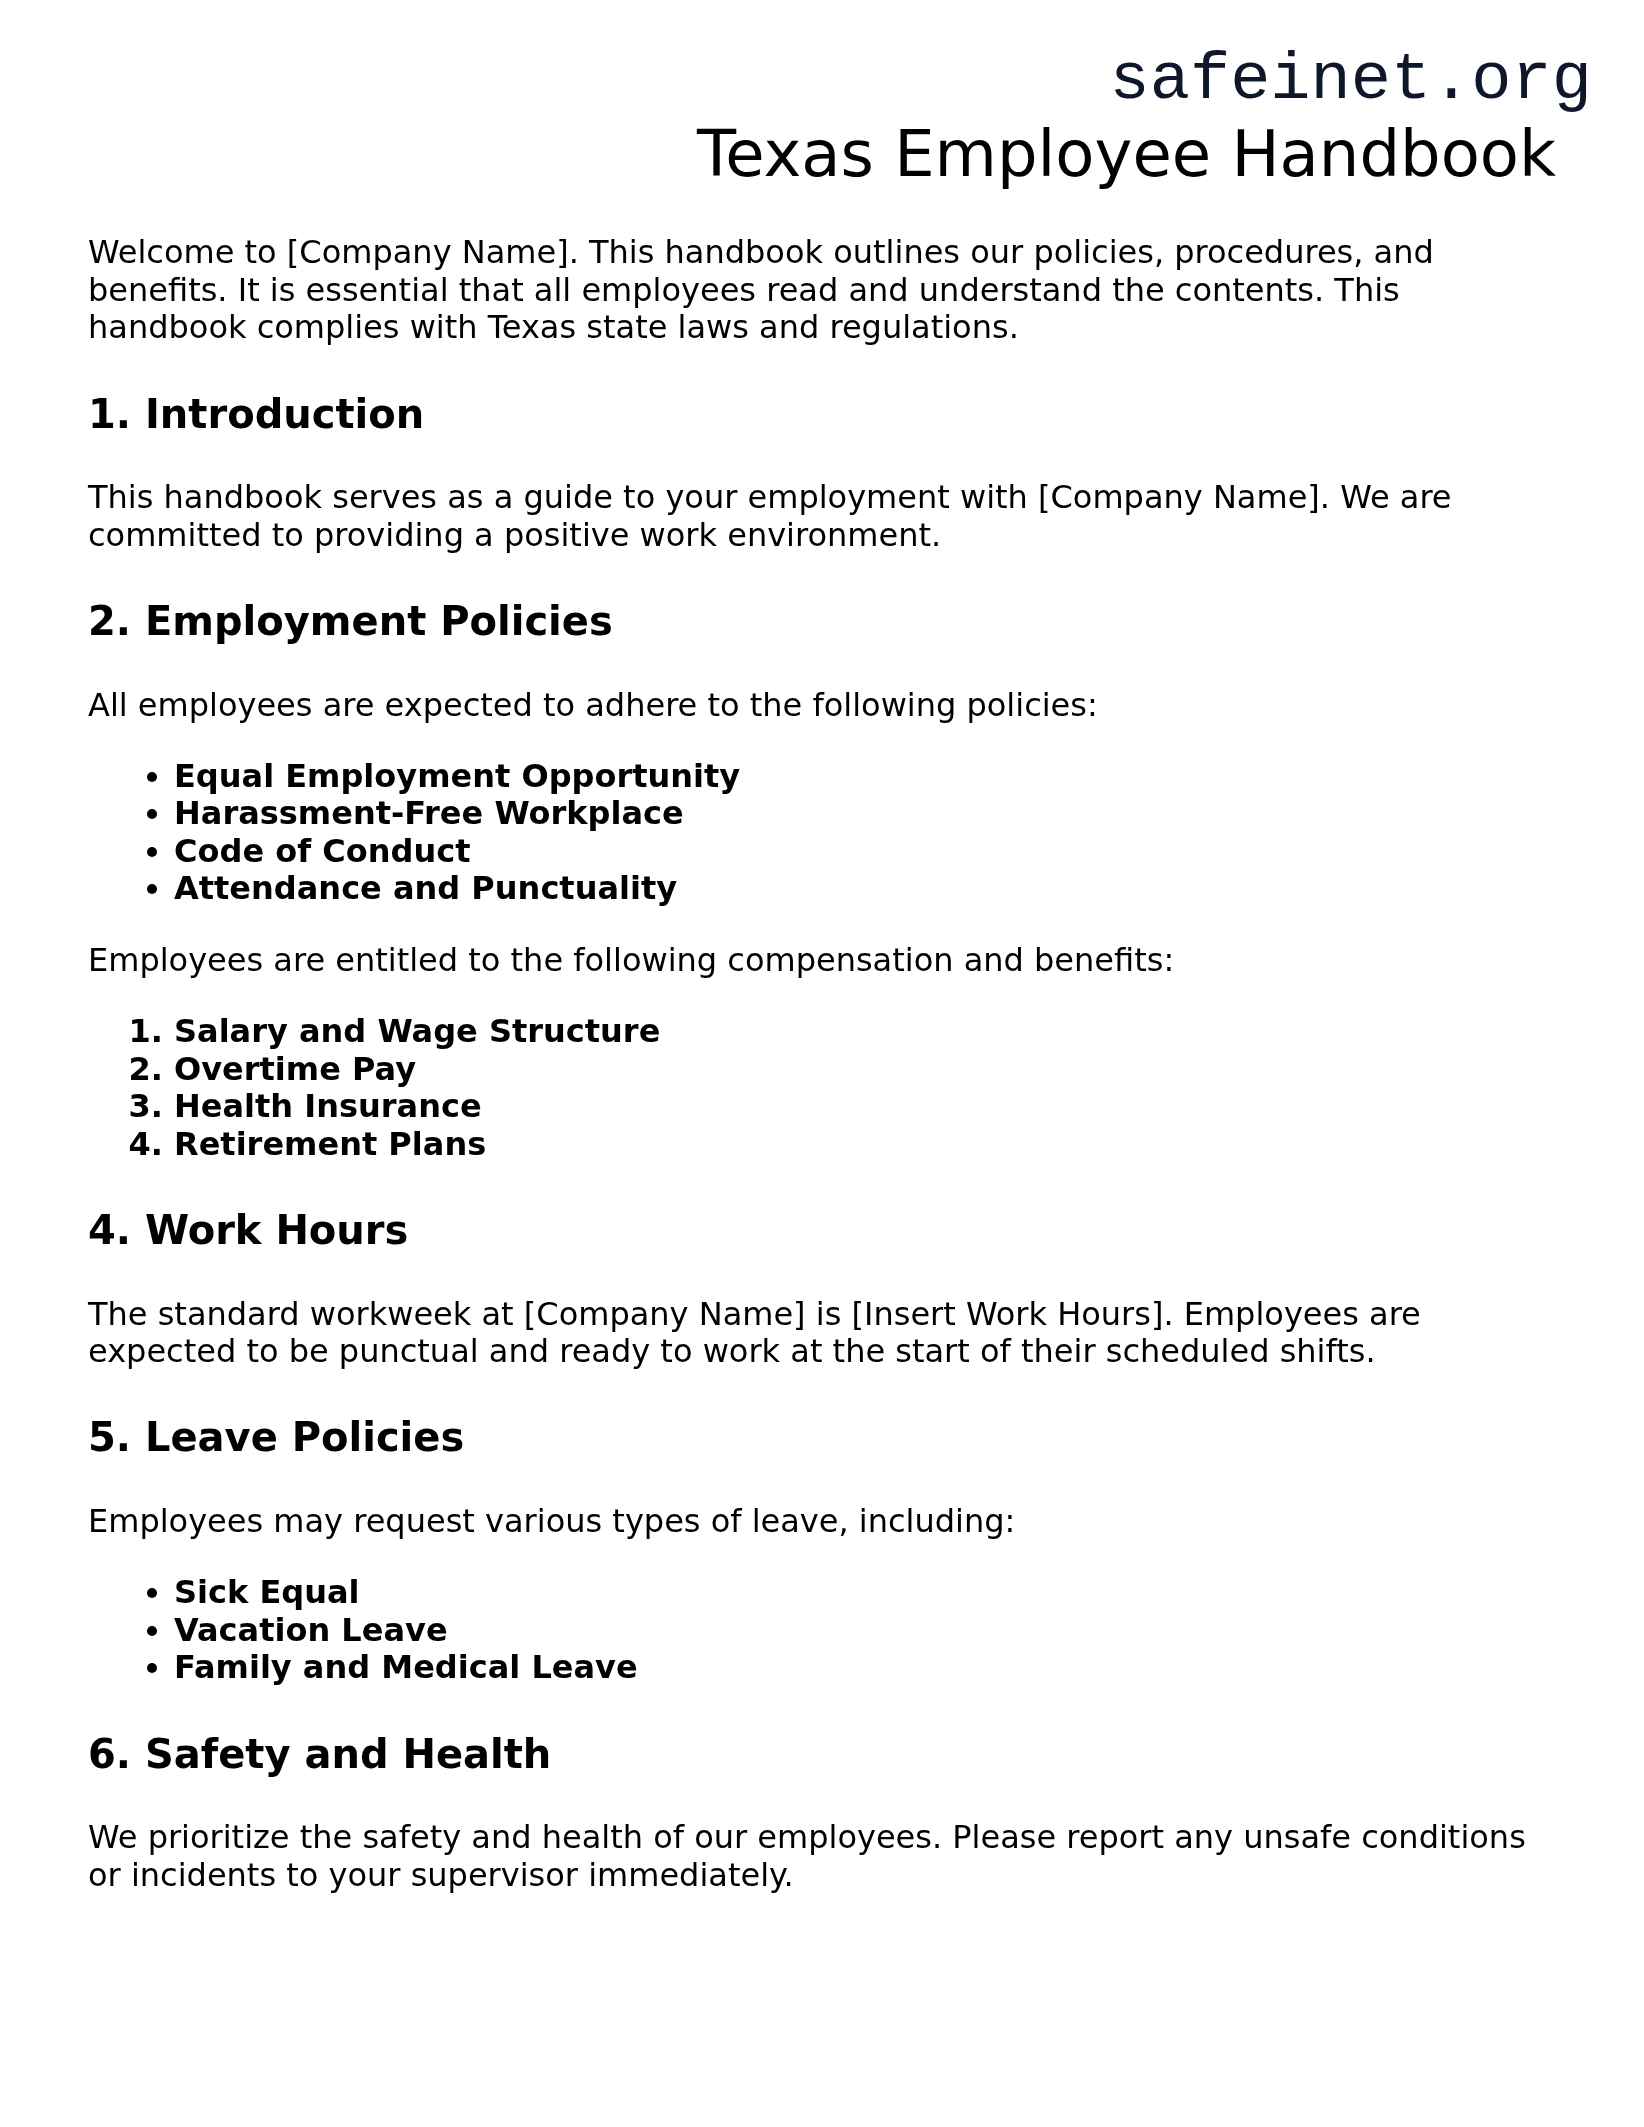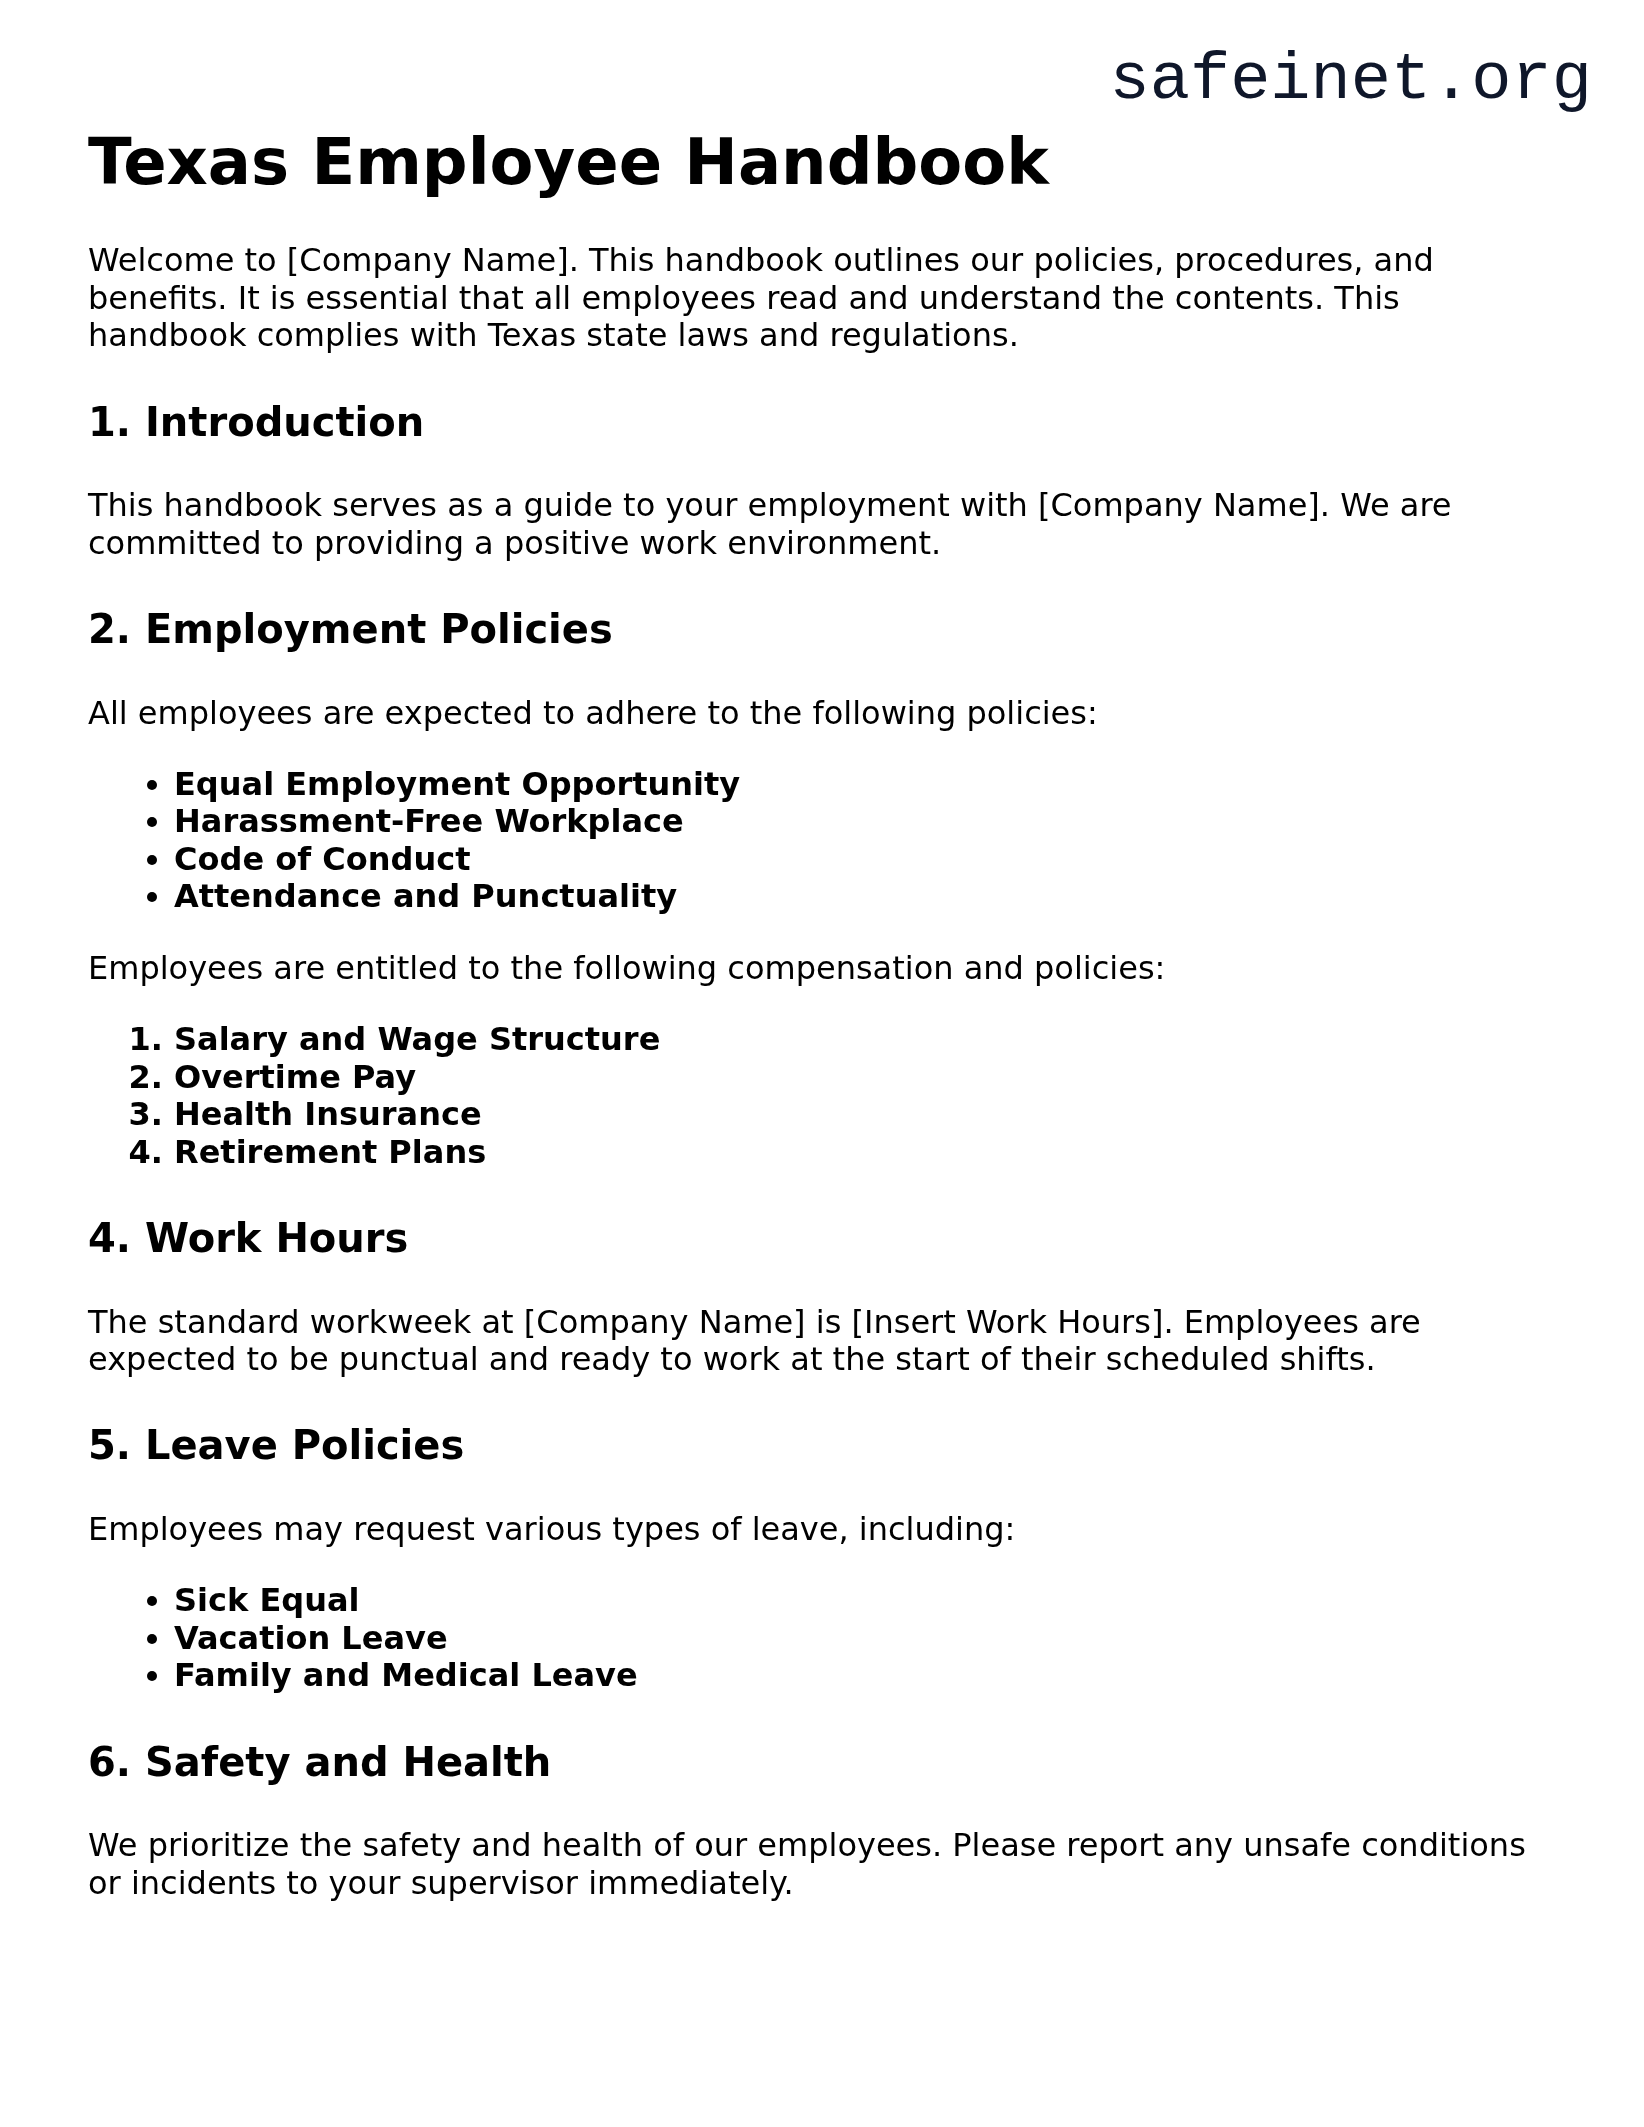--- a/index.html
+++ b/index.html
@@ -25,25 +25,26 @@
     top: 40px;
     right: 52px;
     font-family: "Liberation Mono", "DejaVu Sans Mono", monospace;
     font-size: 67px;
     line-height: 1.2;
     color: #0f172a;
     letter-spacing: 0;
     white-space: nowrap;
   }
   h1 {
-    margin: 8px 0 43px 0;
+    margin: 0 0 43px 0;
     font-size: 64px;
     line-height: 1.16;
-    font-weight: bold;
+    font-weight: normal;
     color: #000000;
+    text-align: right;
   }
   h2 {
     margin: 44px 0 42px 0;
     font-size: 40px;
     line-height: 1.165;
     font-weight: bold;
     color: #000000;
   }
   p {
     margin: 34px 0;
@@ -76,21 +77,21 @@
 
   <h2>2. Employment Policies</h2>
   <p>All employees are expected to adhere to the following policies:</p>
   <ul>
     <li>Equal Employment Opportunity</li>
     <li>Harassment-Free Workplace</li>
     <li>Code of Conduct</li>
     <li>Attendance and Punctuality</li>
   </ul>
 
-  <p>Employees are entitled to the following compensation and policies:</p>
+  <p>Employees are entitled to the following compensation and benefits:</p>
   <ol>
     <li>Salary and Wage Structure</li>
     <li>Overtime Pay</li>
     <li>Health Insurance</li>
     <li>Retirement Plans</li>
   </ol>
 
   <h2>4. Work Hours</h2>
   <p><span>The standard workweek at </span><strong>[Company Name]</strong><span> is </span><strong>[Insert Work Hours]</strong><span>. Employees are expected to be punctual and ready to work at the start of their scheduled shifts.</span></p>
 

